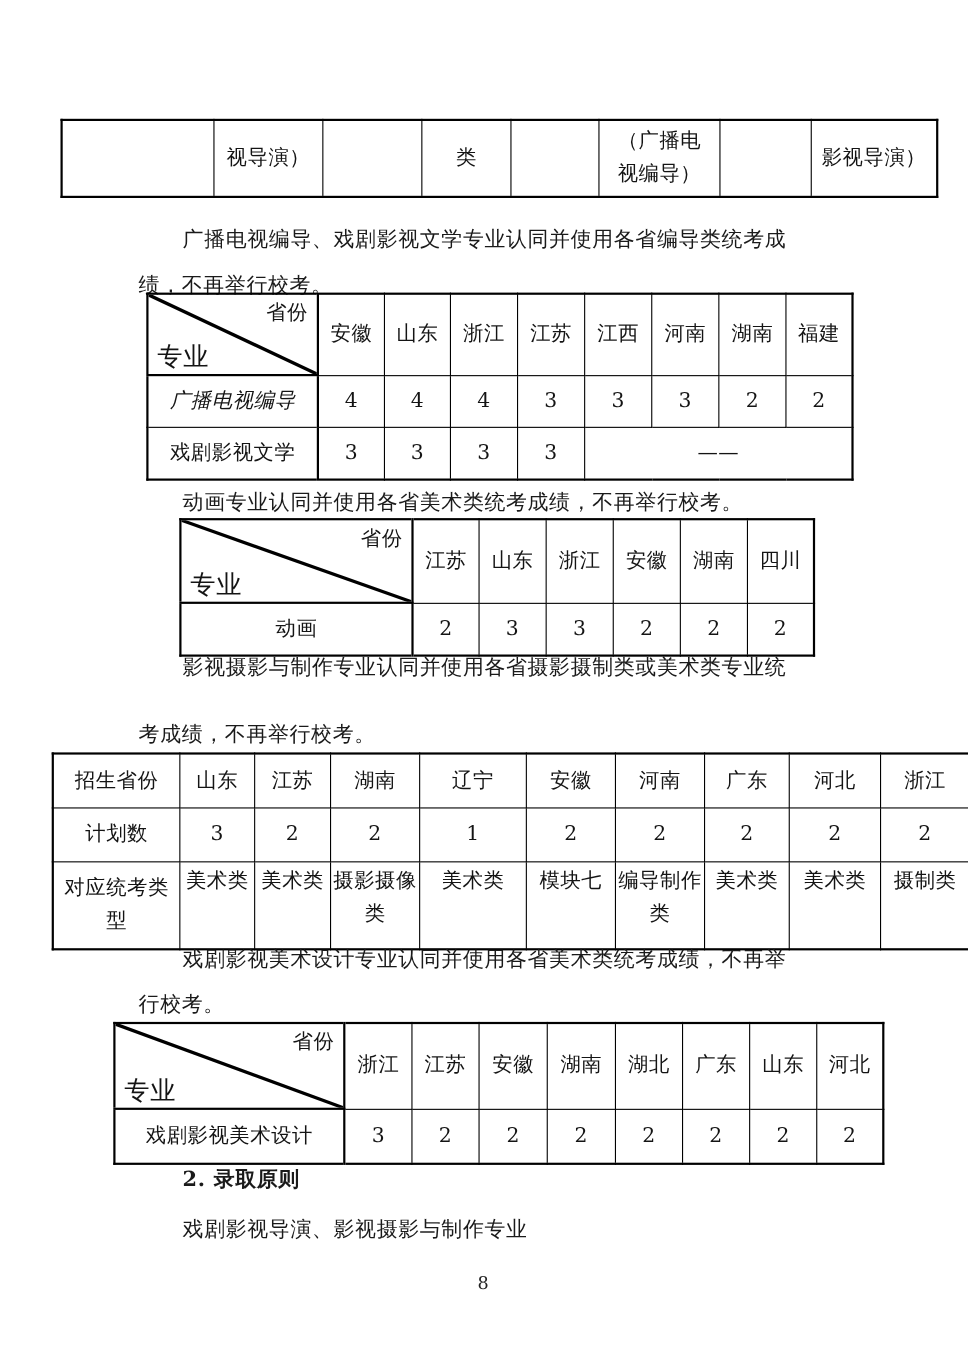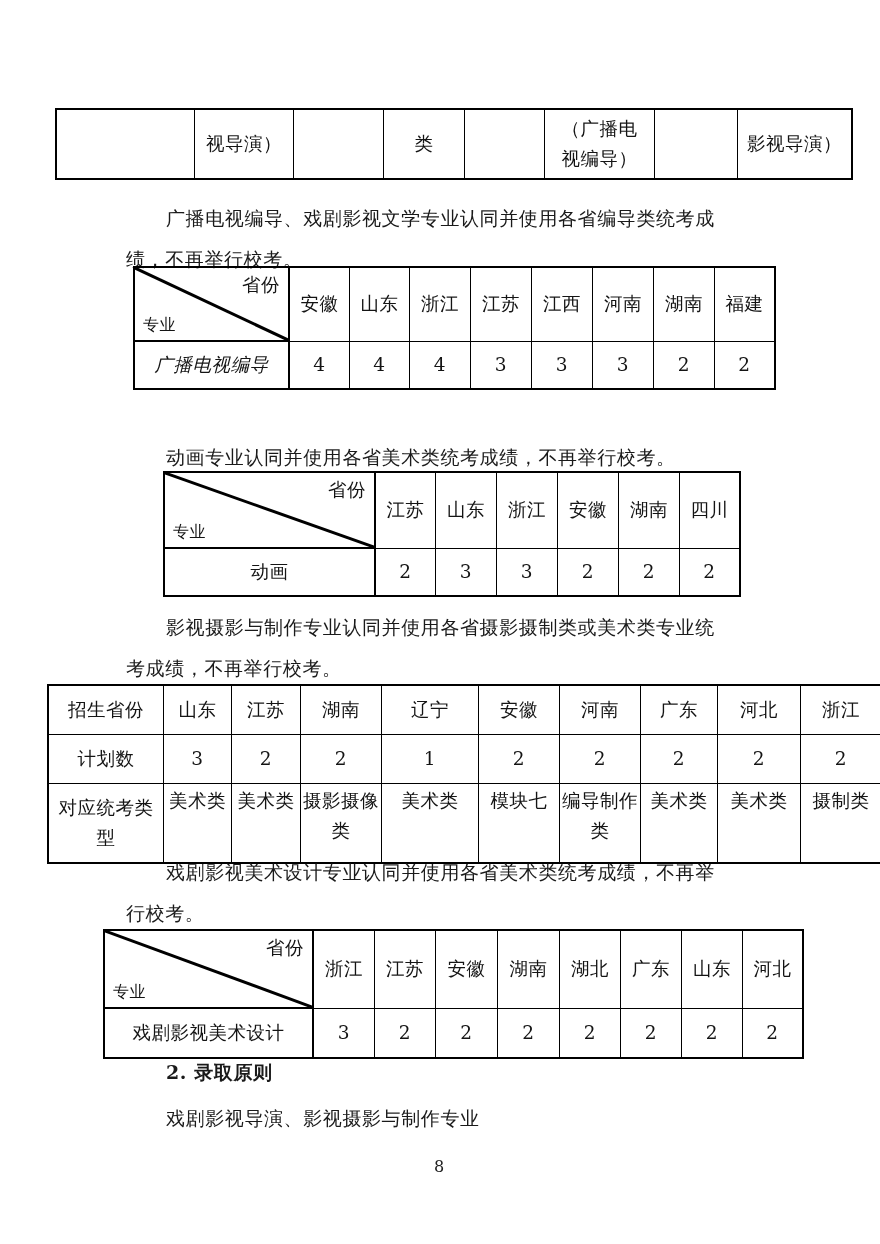--- a/index.html
+++ b/index.html
@@ -68,21 +68,21 @@
     position: absolute;
     right: 8px;
     top: 4px;
     font-size: 18.5px;
     line-height: 26px;
   }
   .diag-cell .lbl-bottom {
     position: absolute;
     left: 8px;
     bottom: 2px;
-    font-size: 16px;
+    font-size: 23px;
     line-height: 26px;
   }
 
   .dash-cell {
     letter-spacing: -1px;
   }
 
   .page-number {
     position: absolute;
     font-size: 16px;
@@ -137,20 +137,28 @@
         <td style="height:42px; border-right:2px solid #000;font-style:italic;">广播电视编导</td>
         <td>4</td>
         <td>4</td>
         <td>4</td>
         <td>3</td>
         <td>3</td>
         <td>3</td>
         <td>2</td>
         <td>2</td>
       </tr>
+      <tr>
+        <td style="height:42px; border-right:2px solid #000;">戏剧影视文学</td>
+        <td>3</td>
+        <td>3</td>
+        <td>3</td>
+        <td>3</td>
+        <td class="dash-cell" colspan="4">——</td>
+      </tr>
     </tbody>
   </table>
 
   <div class="para" style="left:166px; top:437px;">动画专业认同并使用各省美术类统考成绩，不再举行校考。</div>
 
   <table class="doc-table" style="left:163px; top:471px; width:555px; border:2px solid #000;">
     <tbody>
       <tr>
         <td class="diag-cell" style="width:209px; height:74px; border-right:2px solid #000; border-bottom:2px solid #000;">
           <svg class="diag-svg" viewBox="0 0 209 74" preserveAspectRatio="none">
@@ -171,21 +179,21 @@
         <td>2</td>
         <td>3</td>
         <td>3</td>
         <td>2</td>
         <td>2</td>
         <td>2</td>
       </tr>
     </tbody>
   </table>
 
-  <div class="para" style="left:166px; top:607px;">影视摄影与制作专业认同并使用各省摄影摄制类或美术类专业统</div>
+  <div class="para" style="left:166px; top:587px;">影视摄影与制作专业认同并使用各省摄影摄制类或美术类专业统</div>
   <div class="para" style="left:126px; top:648px;">考成绩，不再举行校考。</div>
 
   <table class="doc-table" style="left:47px; top:684px; width:803px; border:2px solid #000;">
     <tbody>
       <tr>
         <td style="width:112px; height:44px;">招生省份</td>
         <td style="width:65px;">山东</td>
         <td style="width:66px;">江苏</td>
         <td style="width:78px;">湖南</td>
         <td style="width:94px;margin-top:28px;">辽宁</td>

